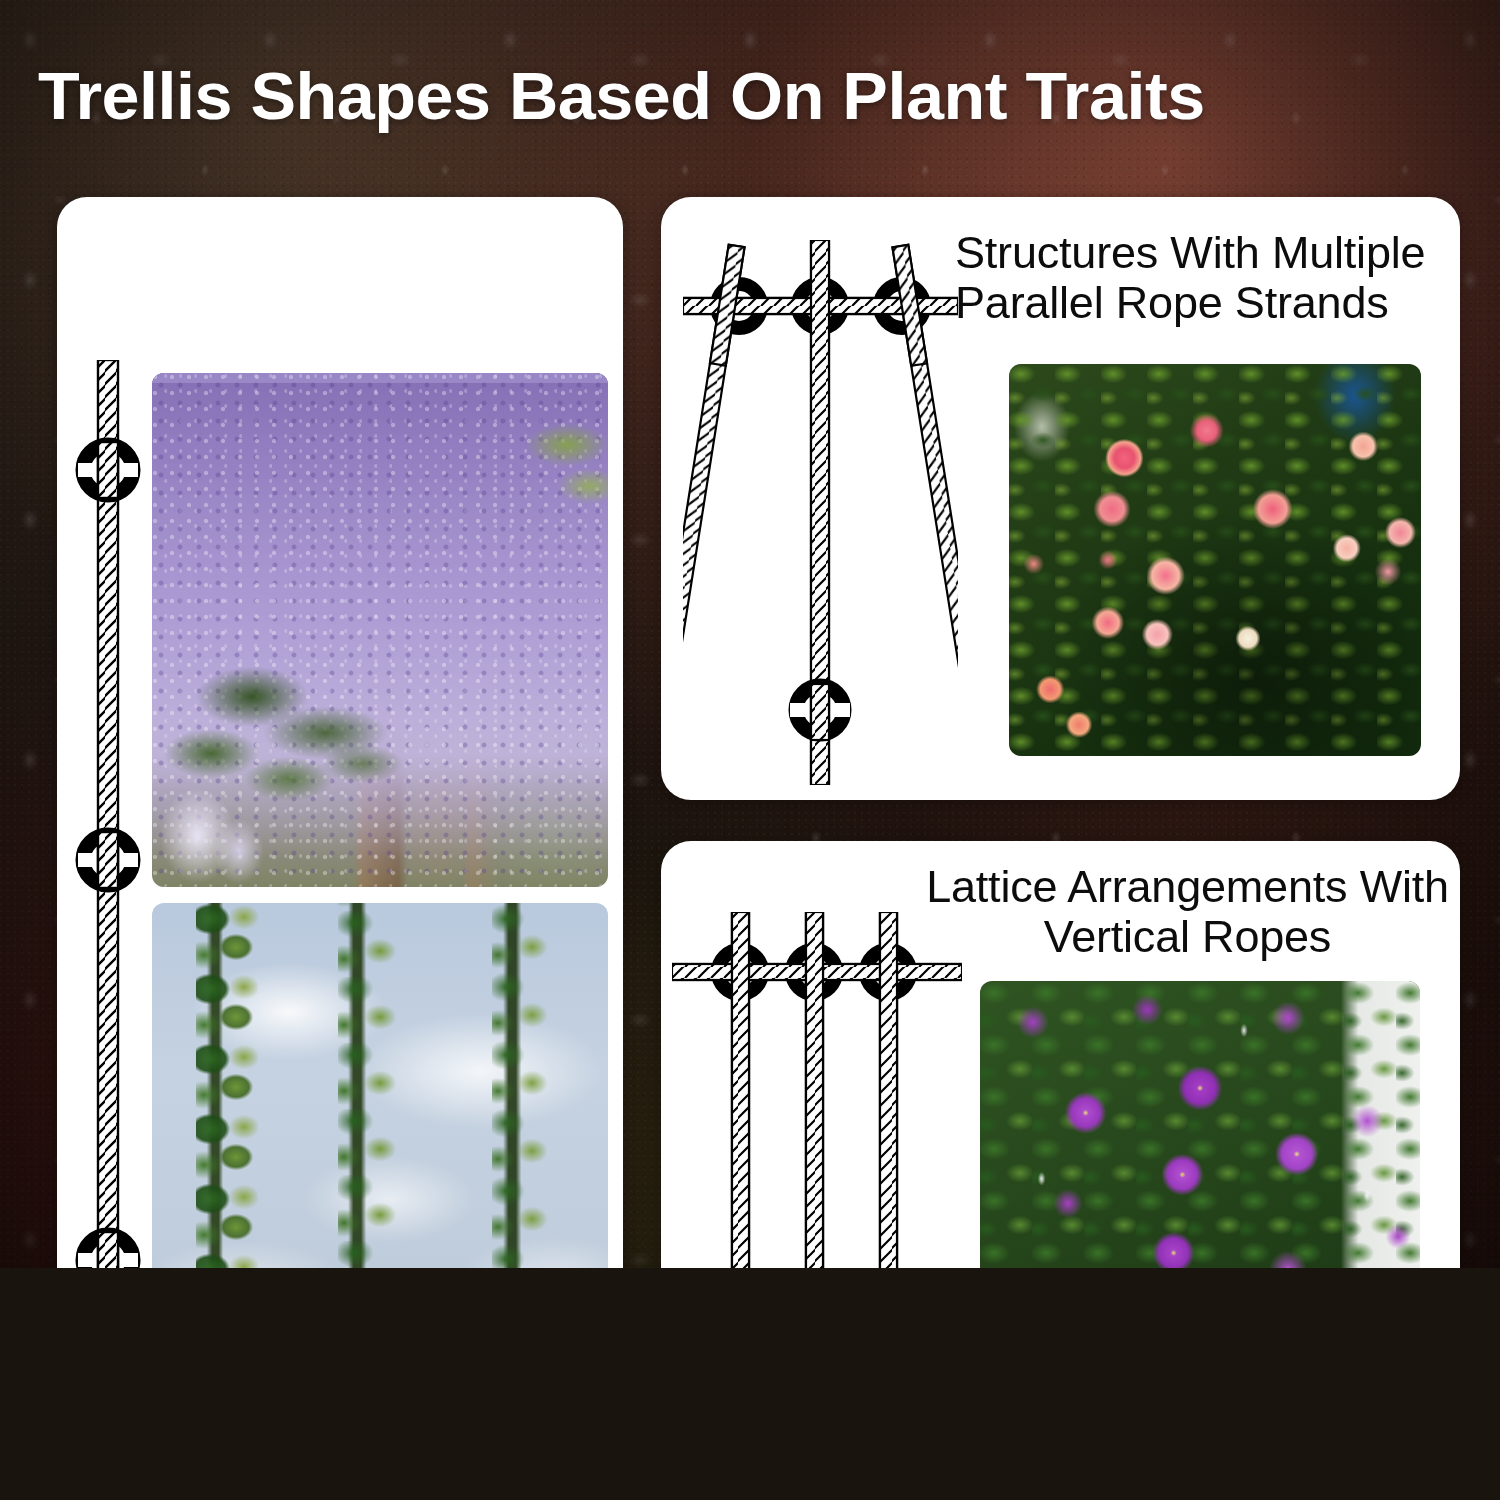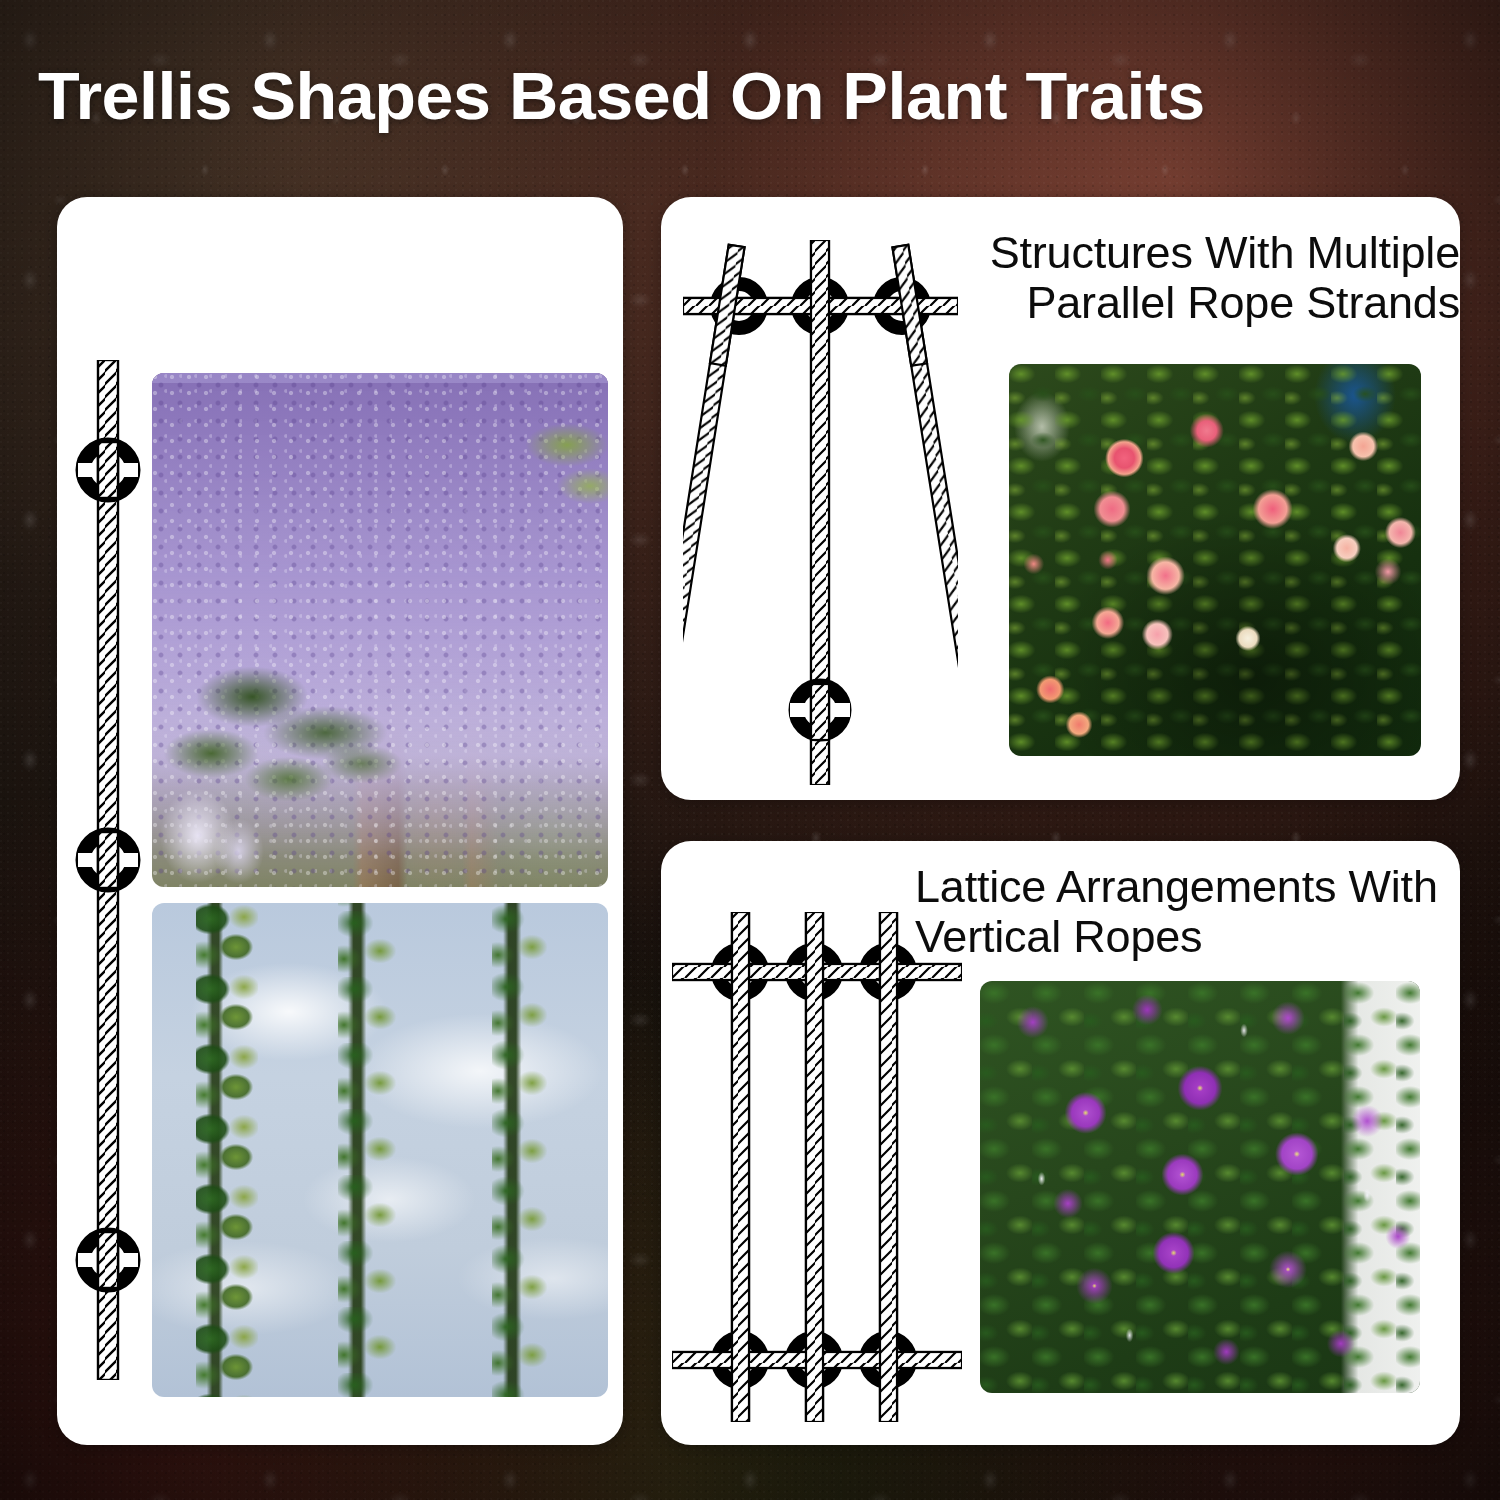--- a/index.html
+++ b/index.html
@@ -1,21 +1,21 @@
 <!DOCTYPE html>
 <html><head>
 <meta charset="utf-8">
 <style>
   html,body{margin:0;padding:0;}
   body{
     width:1500px;height:1500px;overflow:hidden;
     font-family:"Liberation Sans", sans-serif;
     background:#1a140f;
   }
-  #stage{position:relative;width:1500px;height:1500px;overflow:hidden;}
+  #stage{position:relative;width:1500px;height:1268px;overflow:hidden;}
 
   
   .bg{position:absolute;inset:0;}
   .bg-base{
     background:
       radial-gradient(circle at 78% 12%, rgba(150,78,62,.85) 0%, rgba(92,44,34,.55) 26%, rgba(0,0,0,0) 55%),
       radial-gradient(circle at 20% 8%, rgba(96,70,52,.75) 0%, rgba(48,34,26,.4) 30%, rgba(0,0,0,0) 60%),
       radial-gradient(circle at 12% 96%, rgba(120,40,34,.55) 0%, rgba(0,0,0,0) 34%),
       radial-gradient(circle at 45% 99%, rgba(74,86,30,.45) 0%, rgba(0,0,0,0) 32%),
       radial-gradient(circle at 88% 94%, rgba(108,44,36,.45) 0%, rgba(0,0,0,0) 30%),
@@ -57,22 +57,22 @@
   .card{position:absolute;background:#fff;border-radius:30px;overflow:hidden;
         box-shadow:0 3px 16px rgba(0,0,0,.30);}
   #card-left  {left:57px; top:197px; width:566px; height:1248px;}
   #card-tr    {left:661px;top:197px; width:799px; height:603px;}
   #card-br    {left:661px;top:841px; width:799px; height:604px;}
 
   .card-head{position:absolute;font-weight:normal;color:#0c0c0c;
              font-family:"Liberation Sans", sans-serif;
              letter-spacing:-0.2px;line-height:1.12;}
   #head-left{left:186px;top:232px;width:380px;font-size:45px;}
-  #head-tr  {left:955px;top:228px;width:505px;font-size:45px;text-align:right;}
-  #head-br  {left:915px;top:862px;width:545px;font-size:45px;text-align:left;}
+  #head-tr  {left:955px;top:228px;width:505px;font-size:45px;text-align:left;}
+  #head-br  {left:915px;top:862px;width:545px;font-size:45px;text-align:center;}
 
   
   .photo{position:absolute;border-radius:12px;overflow:hidden;}
   #photo-wisteria{left:152px;top:373px;width:456px;height:514px;}
   #photo-vines   {left:152px;top:903px;width:456px;height:494px;}
   #photo-roses   {left:1009px;top:364px;width:412px;height:392px;}
   #photo-clematis{left:980px;top:981px;width:440px;height:412px;}
   .photo .layer{position:absolute;inset:0;}
 
   

